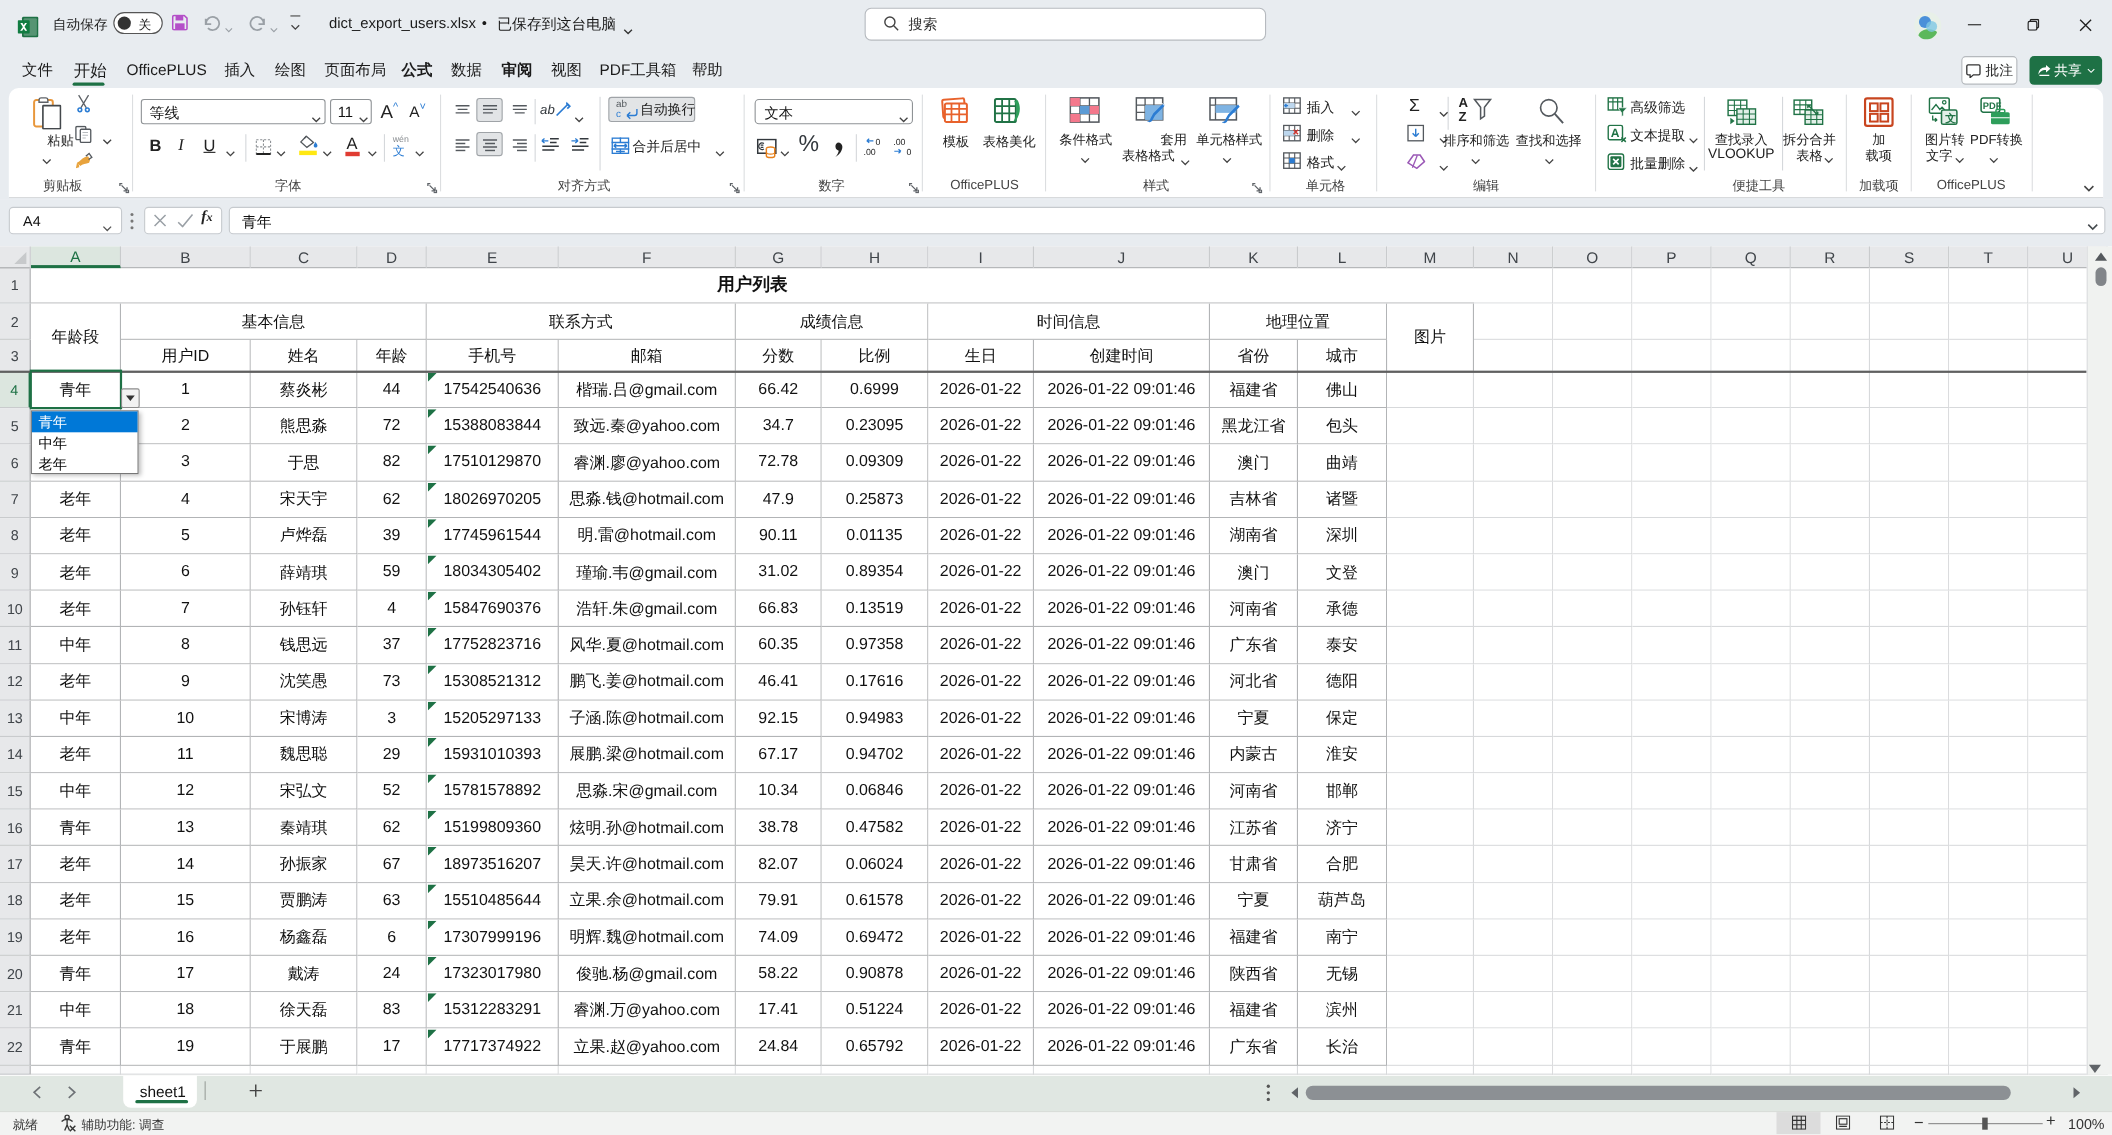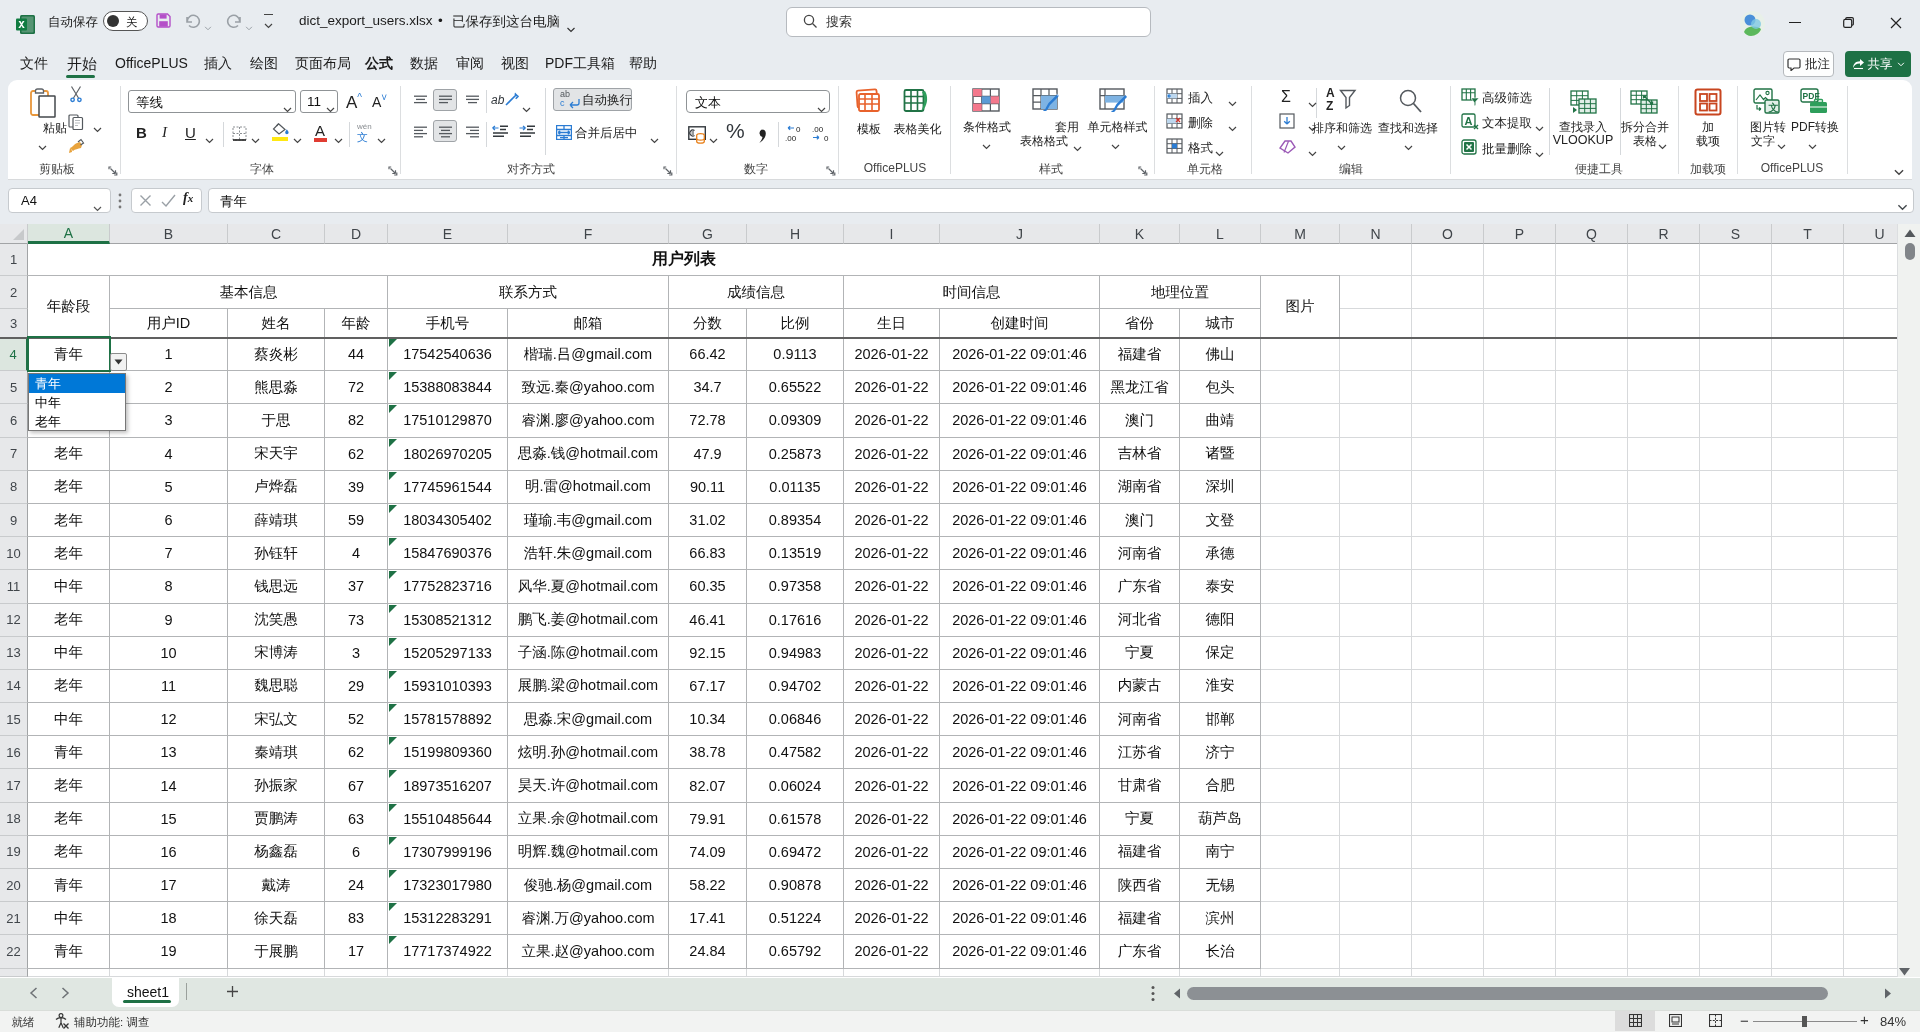--- a/index.html
+++ b/index.html
@@ -74,21 +74,21 @@
       <path d="M1 1l10 10M11 1L1 11" stroke="#222" stroke-width="1.2"></path>
     </svg>
 <div class="abs" style="left:20px;top:55px;font-size:14px;color:#1b1b1b;font-weight:normal">文件</div>
 <div class="abs" style="left:67px;top:55px;font-size:15px;color:#1b1b1b;font-weight:normal">开始</div>
 <div class="abs" style="left:115px;top:55px;font-size:14px;color:#1b1b1b;font-weight:normal">OfficePLUS</div>
 <div class="abs" style="left:204px;top:55px;font-size:14px;color:#1b1b1b;font-weight:normal">插入</div>
 <div class="abs" style="left:250px;top:55px;font-size:14px;color:#1b1b1b;font-weight:normal">绘图</div>
 <div class="abs" style="left:295px;top:55px;font-size:14px;color:#1b1b1b;font-weight:normal">页面布局</div>
 <div class="abs" style="left:365px;top:55px;font-size:14px;color:#1b1b1b;font-weight:bold">公式</div>
 <div class="abs" style="left:410px;top:55px;font-size:14px;color:#1b1b1b;font-weight:normal">数据</div>
-<div class="abs" style="left:456px;top:55px;font-size:14px;color:#1b1b1b;font-weight:normal">审阅</div>
+<div class="abs" style="left:456px;top:55px;font-size:14px;color:#1b1b1b;font-weight:bold">审阅</div>
 <div class="abs" style="left:501px;top:55px;font-size:14px;color:#1b1b1b;font-weight:normal">视图</div>
 <div class="abs" style="left:545px;top:55px;font-size:14px;color:#1b1b1b;font-weight:normal">PDF工具箱</div>
 <div class="abs" style="left:629px;top:55px;font-size:14px;color:#1b1b1b;font-weight:normal">帮助</div>
 <div class="abs" style="left:66px;top:75px;width:29px;height:3px;background:#1E7145;border-radius:2px"></div>
 <div class="abs ctr" style="left:1783px;top:51px;width:51px;height:26px;border:1px solid #B5B9BD;border-radius:4px;background:#FDFEFE">
 <svg width="14" height="13" viewBox="0 0 14 13" style="margin-right:4px">
         <path d="M1 2.2A1.2 1.2 0 0 1 2.2 1h9.6A1.2 1.2 0 0 1 13 2.2v6.6A1.2 1.2 0 0 1 11.8 10H7l-3 2.6V10H2.2A1.2 1.2 0 0 1 1 8.8z" fill="none" stroke="#333" stroke-width="1.2"></path>
       </svg>
 <span style="font-size:12.5px;color:#222">批注</span>
     </div>
@@ -649,21 +649,21 @@
 <td class="gutsel">4</td>
 <td class="b">青年</td>
 <td class="b">1</td>
 <td class="b">蔡炎彬</td>
 <td class="b">44</td>
 <td class="b" style="position:relative"><svg style="position:absolute;left:1px;top:1px" width="8" height="8" viewBox="0 0 8 8">
               <path d="M0 0h8L0 8z" fill="#1E7145"></path>
             </svg>17542540636</td>
 <td class="b">楷瑞.吕@gmail.com</td>
 <td class="b">66.42</td>
-<td class="b">0.9113</td>
+<td class="b">0.6999</td>
 <td class="b">2026-01-22</td>
 <td class="b">2026-01-22 09:01:46</td>
 <td class="b">福建省</td>
 <td class="b">佛山</td>
 <td class="c"></td>
 <td class="c"></td>
 <td class="c"></td>
 <td class="c"></td>
 <td class="c"></td>
 <td class="c"></td>
@@ -675,21 +675,21 @@
 <td class="gut">5</td>
 <td class="b">中年</td>
 <td class="b">2</td>
 <td class="b">熊思淼</td>
 <td class="b">72</td>
 <td class="b" style="position:relative"><svg style="position:absolute;left:1px;top:1px" width="8" height="8" viewBox="0 0 8 8">
               <path d="M0 0h8L0 8z" fill="#1E7145"></path>
             </svg>15388083844</td>
 <td class="b">致远.秦@yahoo.com</td>
 <td class="b">34.7</td>
-<td class="b">0.65522</td>
+<td class="b">0.23095</td>
 <td class="b">2026-01-22</td>
 <td class="b">2026-01-22 09:01:46</td>
 <td class="b">黑龙江省</td>
 <td class="b">包头</td>
 <td class="c"></td>
 <td class="c"></td>
 <td class="c"></td>
 <td class="c"></td>
 <td class="c"></td>
 <td class="c"></td>
@@ -1230,13 +1230,13 @@
       <path d="M3 10h7" stroke="#333" stroke-width="1"></path>
     </svg>
 <svg class="abs" style="left:1709px;top:1014px" width="13" height="13" viewBox="0 0 13 13">
       <rect x="0.5" y="0.5" width="12" height="12" fill="none" stroke="#333" stroke-width="1.1"></rect>
       <path d="M0.5 6.5h12M6.5 0.5v12" stroke="#333" stroke-width="1" stroke-dasharray="2 1.3"></path>
     </svg>
 <div class="abs" style="left:1740px;top:1012px;font-size:15px;color:#333">−</div>
 <div class="abs" style="left:1753px;top:1020.5px;width:104px;height:1.5px;background:#8a8a8a"></div>
 <div class="abs" style="left:1801.5px;top:1016px;width:5.5px;height:11px;background:#555"></div>
 <div class="abs" style="left:1860px;top:1011px;font-size:15px;color:#333">+</div>
-<div class="abs" style="left:1880px;top:1014px;font-size:13px;color:#333">84%</div>
+<div class="abs" style="left:1880px;top:1014px;font-size:13px;color:#333">100%</div>
 </div>
 </body></html>

